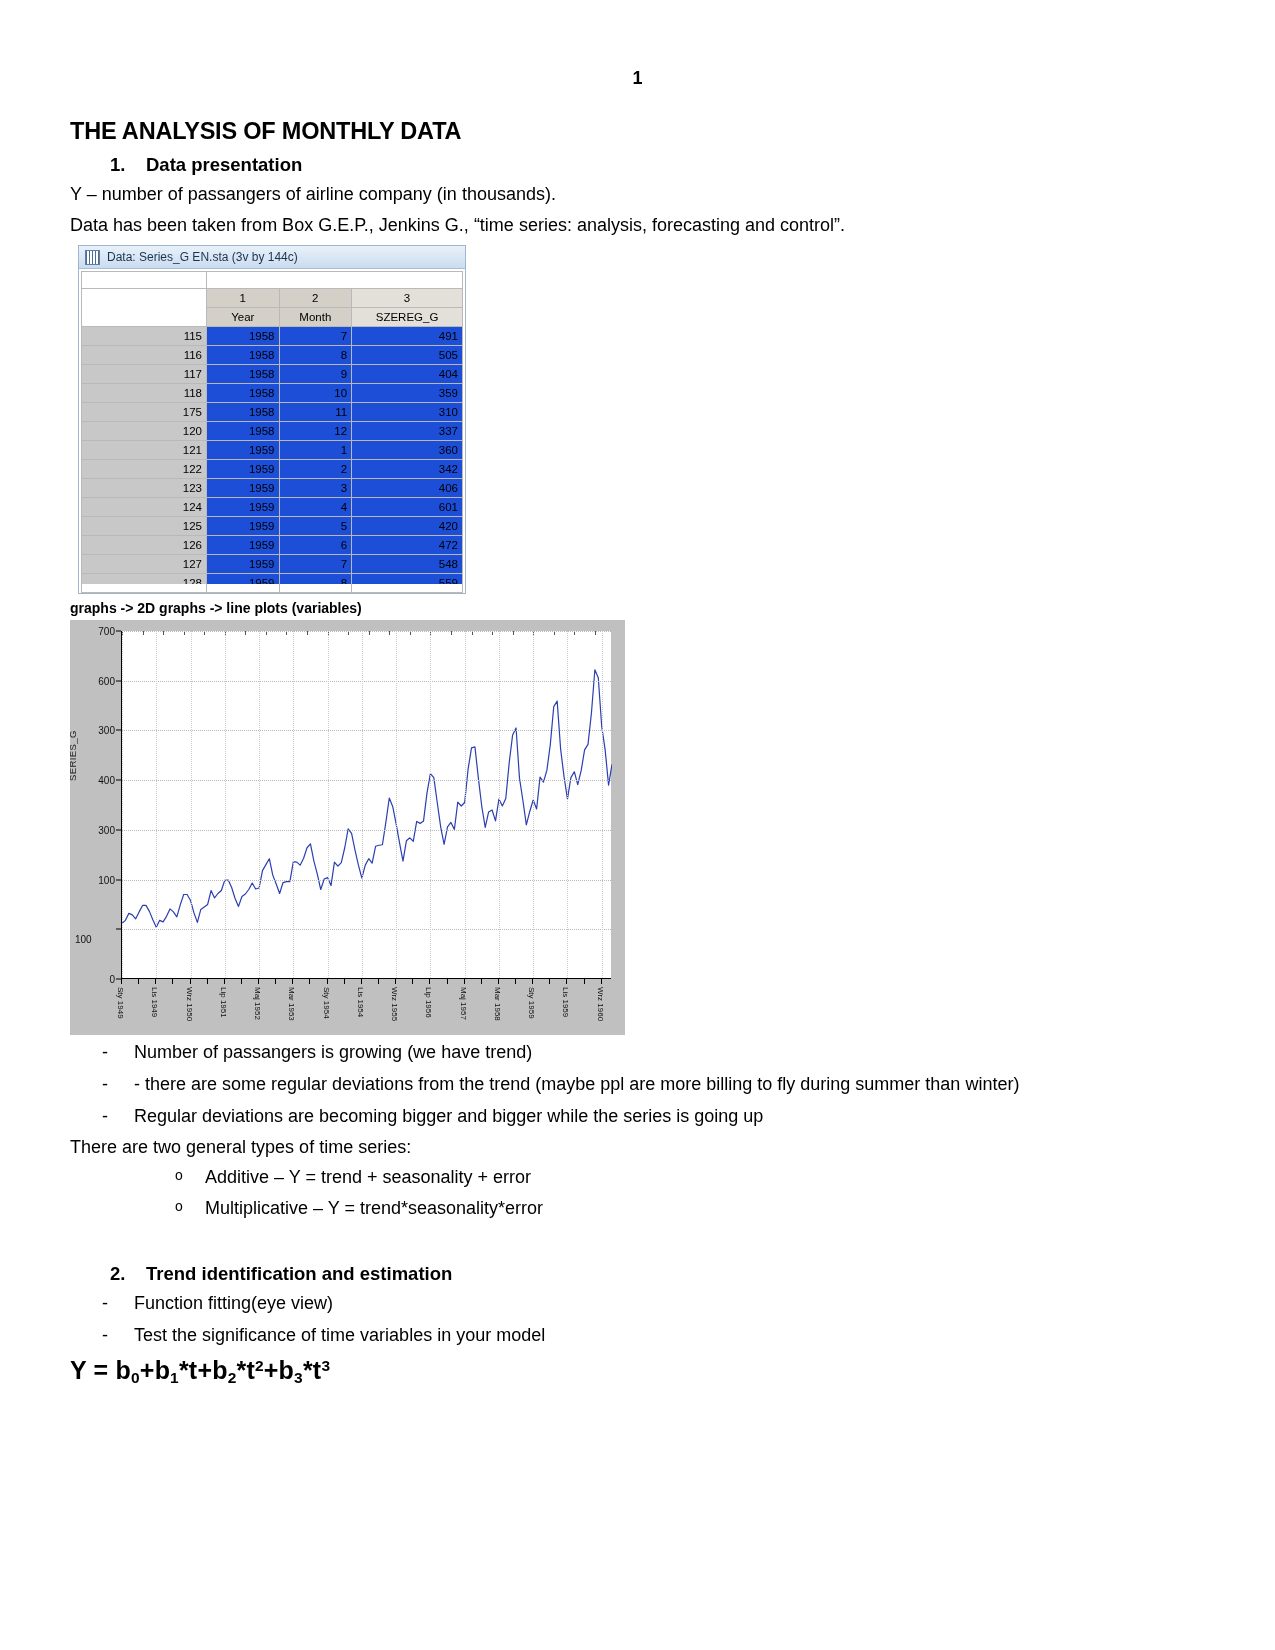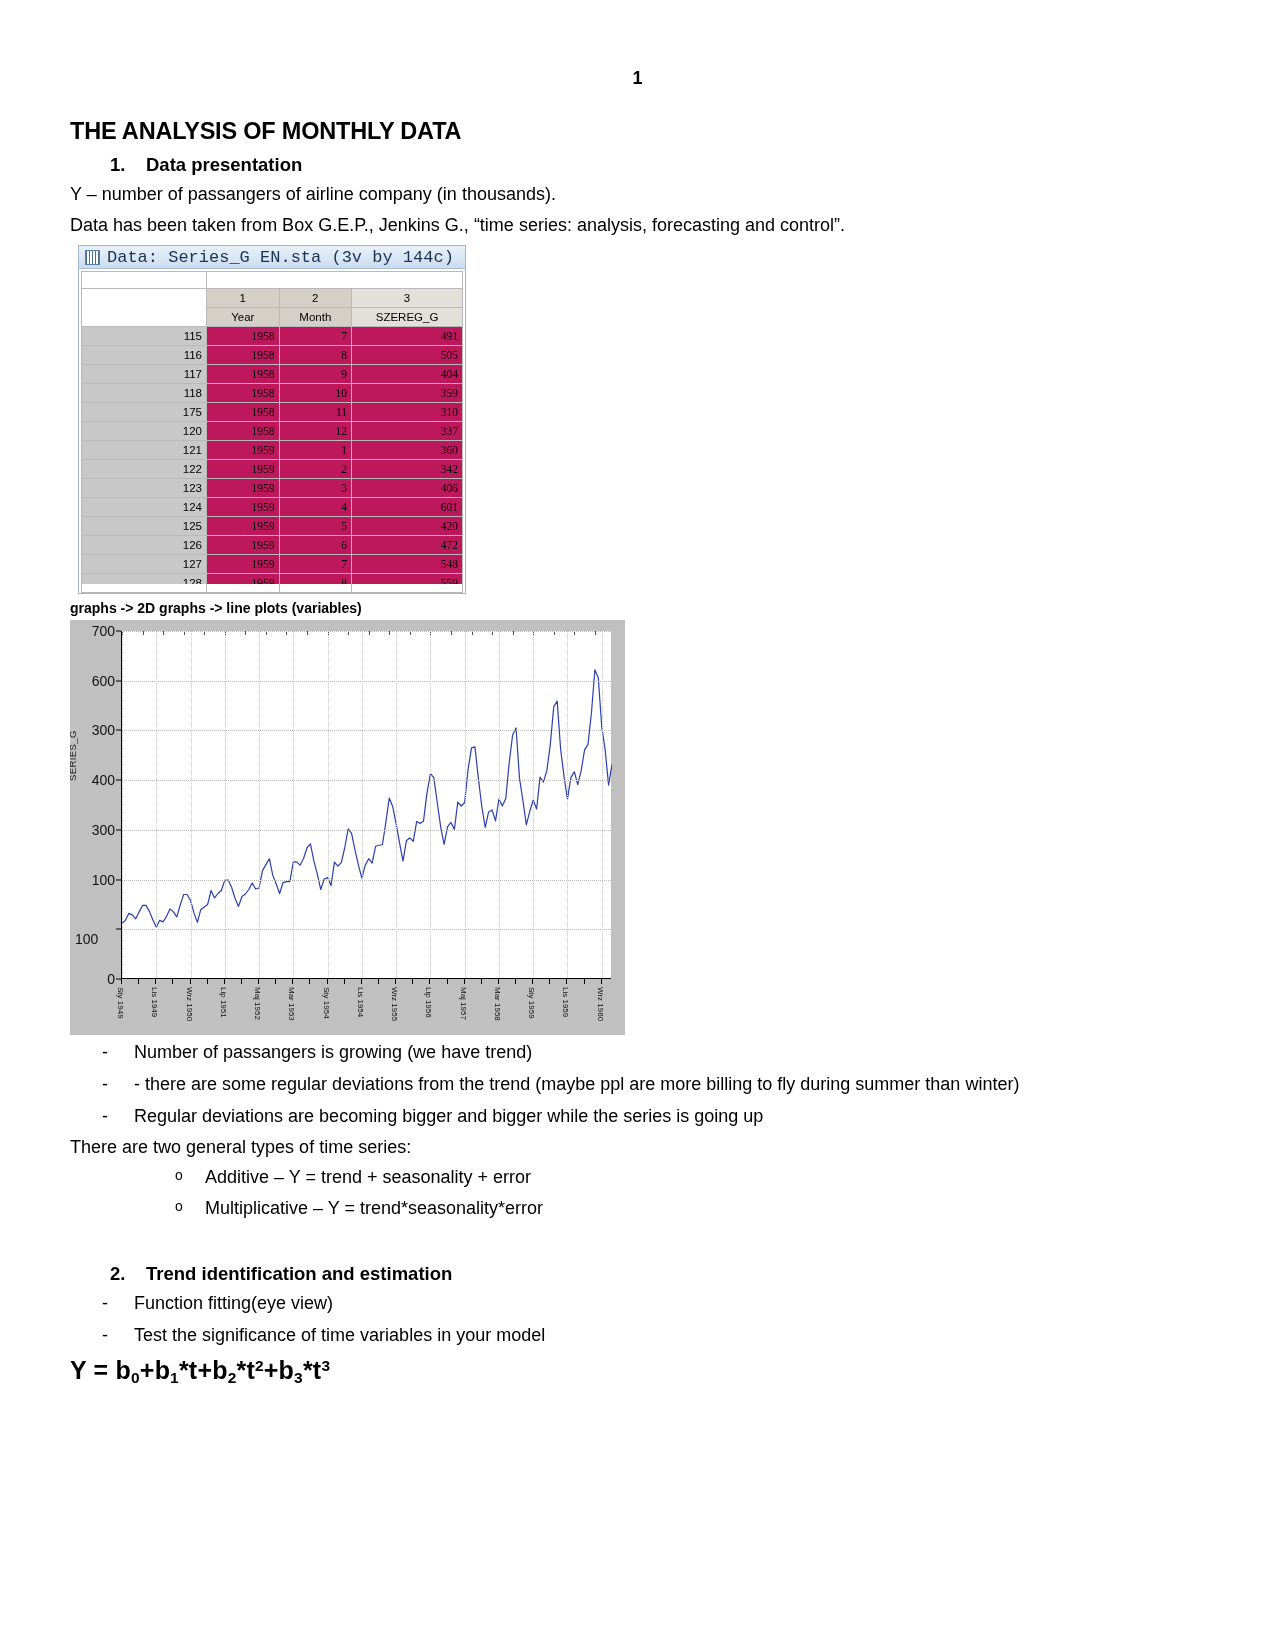--- a/index.html
+++ b/index.html
@@ -81,24 +81,23 @@
     border-bottom: 1px solid #a8bed4;
   }
   .dw-icon {
     width: 13px; height: 13px;
     border: 1px solid #5a7fa8;
     background:
       repeating-linear-gradient(to right, #4a6f95 0 1px, #ffffff 1px 3px),
       #ffffff;
   }
   .dw-title {
-    font-size: 17px;
+    font-size: 12px;
     color: #1b3350;
     white-space: nowrap;
-    font-family: Liberation Mono, monospace;
   }
   .dw-body {
     background: #ffffff;
     padding: 2px 2px 0 2px;
   }
   table.grid {
     border-collapse: collapse;
     width: 100%;
     font-size: 11.5px;
     table-layout: fixed;
@@ -132,21 +131,21 @@
     height: 18px;
     border-top: none;
   }
   th.colname.highlight, th.colnum.highlight { background: #e3e0da; }
   td.rowhdr {
     background: #c8c8c8;
     text-align: right;
     padding-right: 8px;
     border-right: 2px solid #000000;
   }
-  td.val { text-align: right; background:#be185d;font-family:Liberation Serif, serif; }
+  td.val { text-align: right; background:#1d4ed8; }
   td.corner { background: #ffffff; border-right: 2px solid #000000; }
 
   
   .chart-box {
     position: relative;
     margin: 4px 0 6px 0;
     width: 555px;
     height: 415px;
     background: #c0c0c0;
     border: 1px solid #c0c0c0;
@@ -172,21 +171,21 @@
     font-size: 9.5px;
     color: #222;
     white-space: nowrap;
     letter-spacing: 0.4px;
   }
   .ytick {
     position: absolute;
     right: 100%;
     transform: translateY(-50%);
     padding-right: 7px;
-    font-size: 14px;
+    font-size: 10px;
     color: #111;
     white-space: nowrap;
   }
   .gridline-h {
     position: absolute;
     left: 0; right: 0;
     border-top: 1px dotted #b8b8b8;
   }
   .gridline-v {
     position: absolute;

